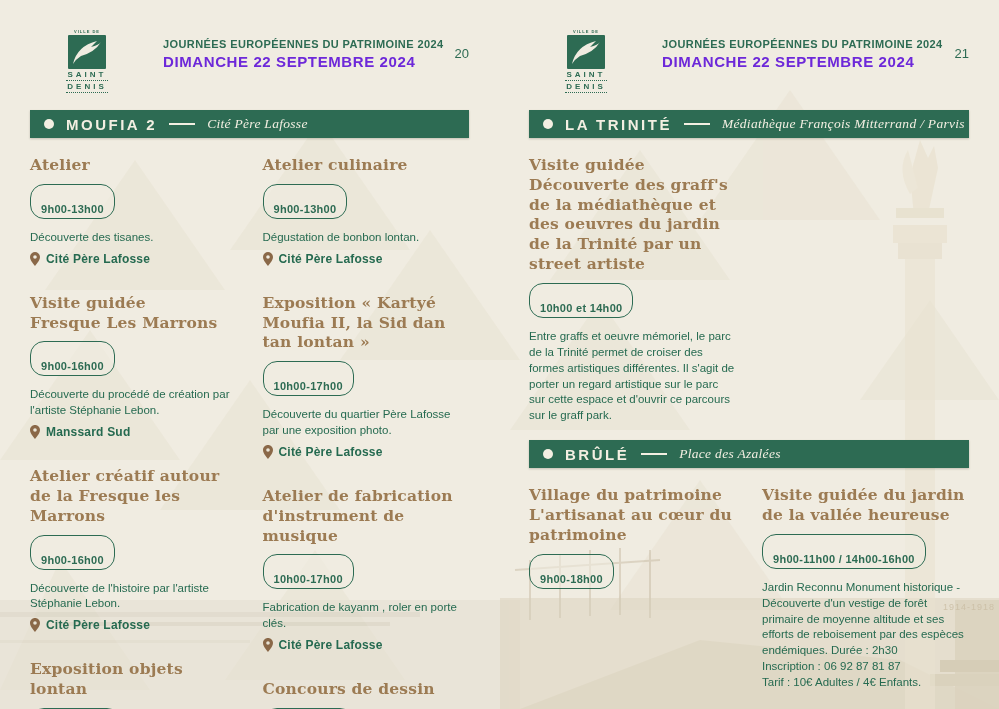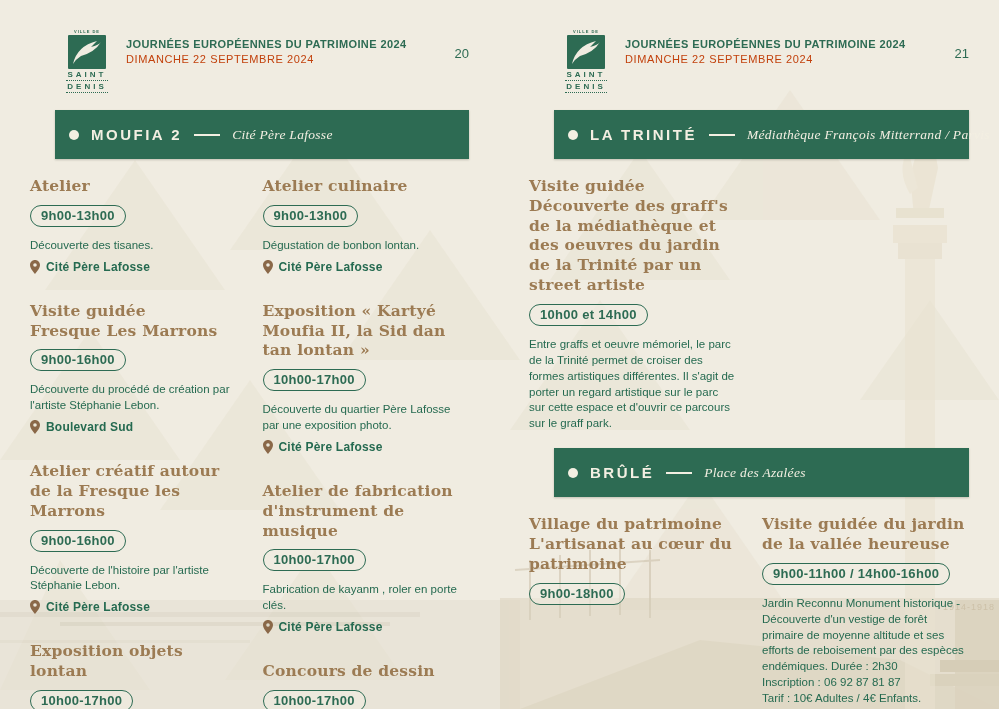--- a/index.html
+++ b/index.html
@@ -16,47 +16,46 @@
   .page{width:499px;padding:0 30px;box-sizing:border-box;}
   .page.right{width:500px;}
   
   .head{display:flex;align-items:flex-start;padding-top:30px;height:70px;}
   .logo{width:42px;margin-right:18px;text-align:center;line-height:1;margin-left:36px;}
   .logo-top{font-size:4px;letter-spacing:1px;color:#2d6b53;font-weight:bold;margin-bottom:1px;}
   .logo-sq{width:38px;height:34px;background:#2d6b53;margin:0 auto;position:relative;border-radius:1px;}
   .logo-sq svg{position:absolute;left:3px;top:3px;}
   .logo-word{font-size:8px;font-weight:bold;color:#2d6b53;letter-spacing:3px;margin-top:2px;border-bottom:1px dotted #2d6b53;padding-bottom:1px;}
   .logo-word.last{border-bottom:1px dotted #2d6b53;}
-  .head-titles{padding-top:8px;}
+  .head-titles{padding-top:8px;margin-left:37px;}
   .head-sub{font-size:11px;color:#2d6b53;font-weight:bold;letter-spacing:.4px;margin-bottom:3px;}
-  .head-main{font-size:11px;color:#c2410c;font-weight:normal;letter-spacing:.6px;}
+  .head-main{font-size:15px;color:#6d28d9;font-weight:bold;letter-spacing:.6px;}
   .pagenum{margin-left:auto;padding-top:16px;font-size:13px;font-weight:normal;color:#2d6b53;}
   
   .bar{
-    margin-top:10px;height:49px;background:#2d6b53;color:#f3efe2;
+    margin-top:10px;height:28px;background:#2d6b53;color:#f3efe2;
     display:flex;align-items:center;padding:0 14px;box-sizing:border-box;
     box-shadow:0 1px 2px rgba(60,60,40,.25);
-    margin-left:25px;
   }
   .dot{width:10px;height:10px;border-radius:50%;background:#f3efe2;margin-right:12px;flex:0 0 auto;}
   .bar-name{font-size:15px;font-weight:800;letter-spacing:2.5px;white-space:nowrap;}
   .bar-dash{width:26px;height:2px;background:#f3efe2;margin:0 12px;flex:0 0 auto;}
   .bar-place{font-family:"Liberation Serif",serif;font-style:italic;font-size:13.5px;letter-spacing:.3px;white-space:nowrap;}
   
   .cols{display:flex;gap:26px;padding-top:17px;}
   .col{flex:1 1 0;min-width:0;}
   .event{margin-bottom:27px;}
   .ev-title{
     font-family:"DejaVu Serif","Liberation Serif",serif;
     font-weight:bold;color:#9c7b53;font-size:15.5px;line-height:1.28;
     margin:0 0 9px 0;white-space:pre-line;letter-spacing:.2px;
   }
   .pill{
     display:inline-block;border:1.5px solid #2d6b53;border-radius:14px;
-    padding:2px 10px 3px 10px;font-size:13px;font-weight:bold;color:#2d6b53;
+    padding:18px 10px 3px 10px;font-size:11px;font-weight:bold;color:#2d6b53;
     letter-spacing:.3px;margin-bottom:11px;background:rgba(240,236,225,.55);
   }
   .ev-desc{font-size:11.5px;color:#256a50;line-height:1.38;margin:0 0 6px 0;white-space:pre-line;}
   .ev-loc{display:flex;align-items:center;gap:6px;margin-top:3px;}
   .ev-loc .txt{font-size:12px;font-weight:bold;color:#256a50;letter-spacing:.2px;}
   .pin{flex:0 0 auto;}
   .mt-md{margin-top:6px;}
   .bar2{margin-top:6px;}
   .photo-caption{
     position:absolute;left:943px;top:602px;z-index:1;
@@ -158,21 +157,21 @@
 
         <article class="event">
           <h3 class="ev-title">Visite guidée
 Fresque Les Marrons</h3>
           <span class="pill">9h00-16h00</span>
           <p class="ev-desc">Découverte du procédé de création par l'artiste Stéphanie Lebon.</p>
           <div class="ev-loc">
             <svg class="pin" width="10" height="14" viewBox="0 0 10 14">
                 <path d="M5,0 C7.8,0 10,2.2 10,5 C10,8.5 5,14 5,14 C5,14 0,8.5 0,5 C0,2.2 2.2,0 5,0 Z M5,3.2 A1.8,1.8 0 1,0 5,6.8 A1.8,1.8 0 1,0 5,3.2 Z" fill="#8a6848"></path>
               </svg>
-            <span class="txt">Boulevard Sud</span>
+            <span class="txt">Manssard Sud</span>
           </div>
         </article>
 
         <article class="event">
           <h3 class="ev-title">Atelier créatif autour de la Fresque les Marrons</h3>
           <span class="pill">9h00-16h00</span>
           <p class="ev-desc">Découverte de l'histoire par l'artiste Stéphanie Lebon.</p>
           <div class="ev-loc">
             <svg class="pin" width="10" height="14" viewBox="0 0 10 14">
                 <path d="M5,0 C7.8,0 10,2.2 10,5 C10,8.5 5,14 5,14 C5,14 0,8.5 0,5 C0,2.2 2.2,0 5,0 Z M5,3.2 A1.8,1.8 0 1,0 5,6.8 A1.8,1.8 0 1,0 5,3.2 Z" fill="#8a6848"></path>

